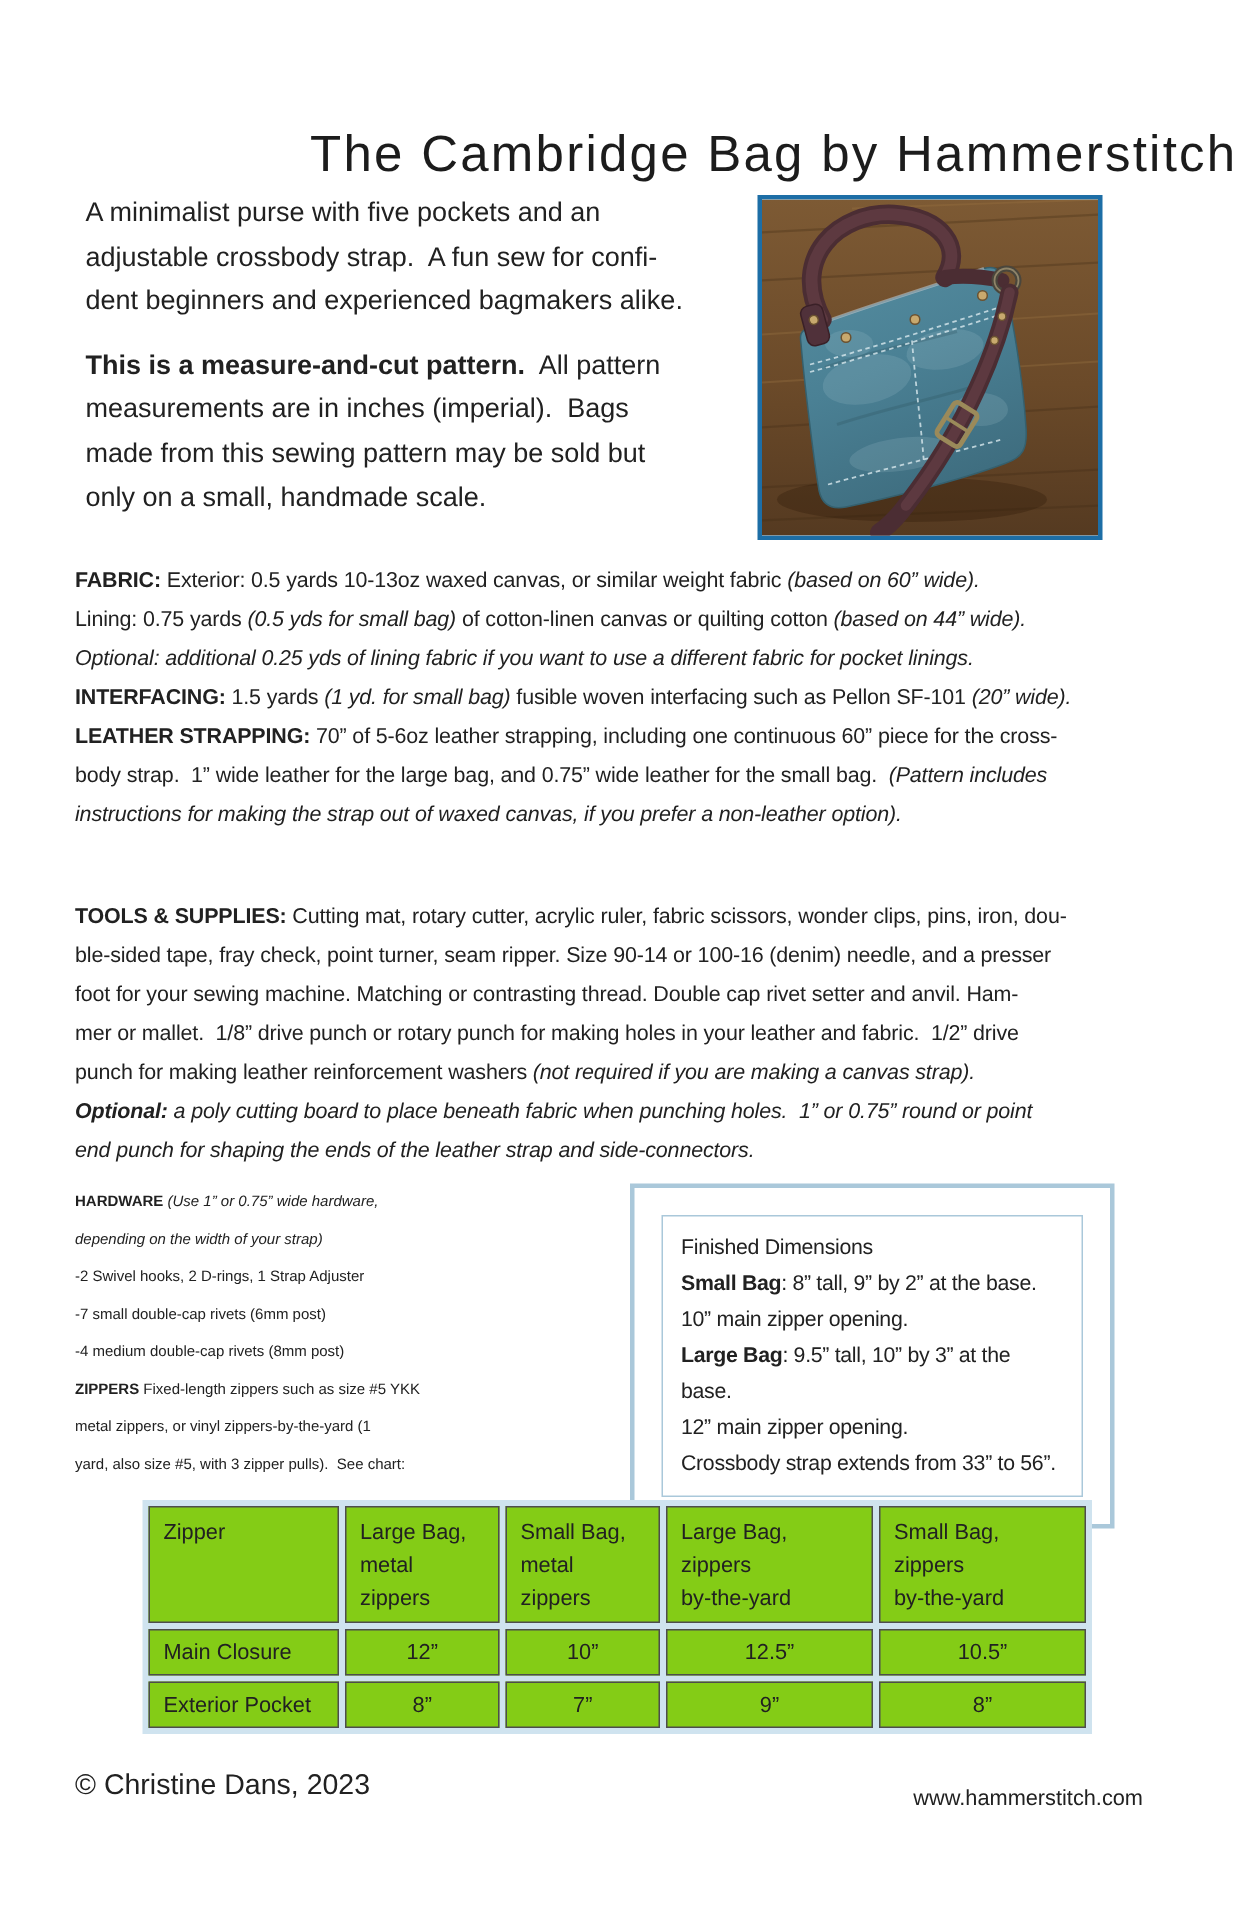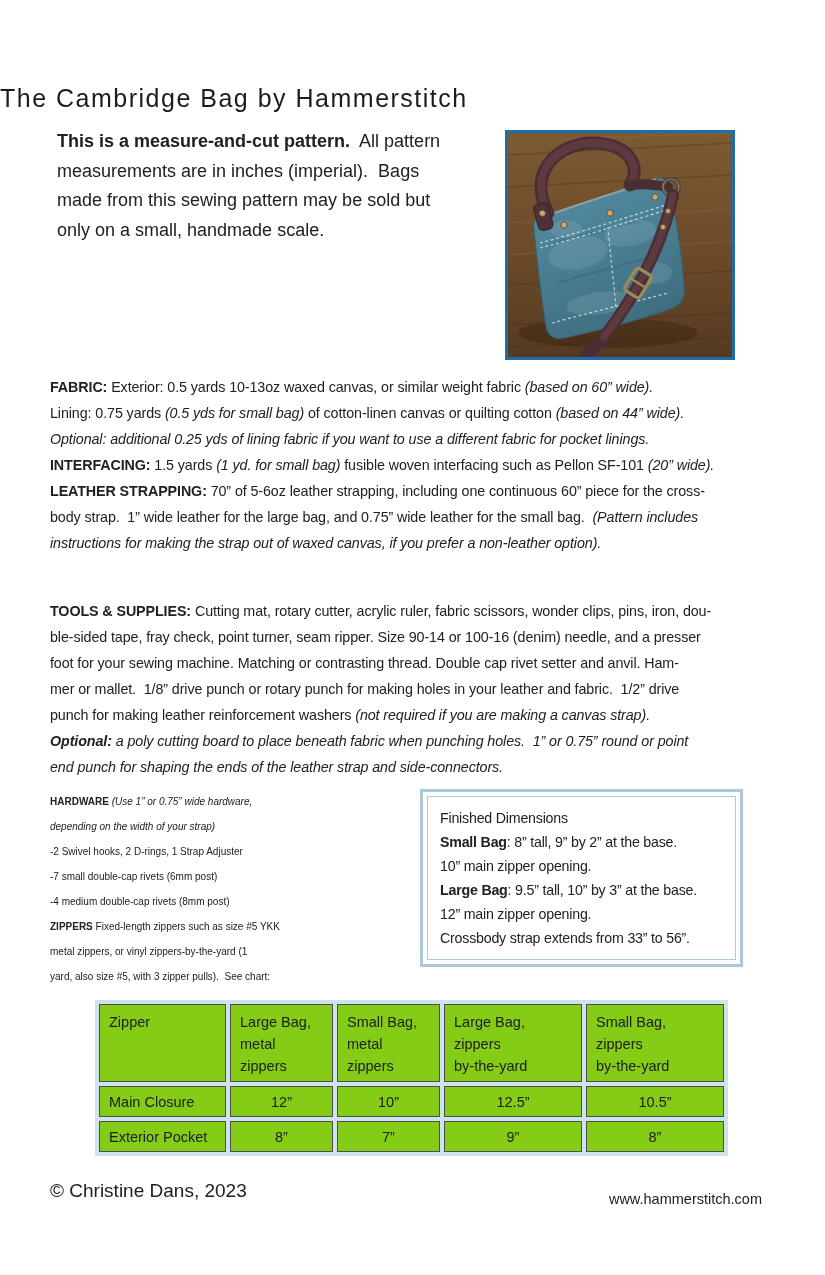--- a/index.html
+++ b/index.html
@@ -1,40 +1,40 @@
 <!DOCTYPE html>
 <html><head>
 <meta charset="utf-8">
 <style>
   html,body{margin:0;padding:0;}
   body{background:#ffffff;font-family:"Liberation Sans",sans-serif;color:#212121;}
   .page{position:relative;width:825px;height:1275px;background:#ffffff;overflow:hidden;}
 
-  .title{position:absolute;left:0;right:0;top:84px;text-align:left;
-         font-size:25px;letter-spacing:1.5px;color:#1c1c1c;font-weight:400;}
+  .title{position:absolute;left:0;right:0;top:84px;text-align:right;
+         font-size:34px;letter-spacing:1.5px;color:#1c1c1c;font-weight:400;}
 
   .intro{position:absolute;left:57px;top:127px;width:450px;}
   .intro .para{font-size:18px;line-height:29.5px;white-space:pre-wrap;}
   .intro .para + .para{margin-top:13px;}
 
   .photo-frame{position:absolute;left:505px;top:130px;width:224px;height:224px;
                border:3px solid #1d6ea6;}
   .photo-frame svg{display:block;}
 
   .material{position:absolute;left:50px;top:374px;width:730px;}
   .sec-heading{text-align:center;font-weight:bold;font-size:15px;margin:0 0 7px 0;}
   .bodytext{font-size:14.3px;line-height:26px;white-space:pre-wrap;letter-spacing:-0.1px;}
 
   .tools{position:absolute;left:50px;top:598px;width:733px;}
 
   .hardware{position:absolute;left:50px;top:789px;width:378px;
             font-size:10px;line-height:25px;white-space:pre-wrap;}
 
   .dims-box{position:absolute;left:420px;top:789px;width:323px;box-sizing:border-box;
-            border:3px solid #aac8da;padding:4px;background:#ffffff;}
+            border:3px solid #aac8da;padding:18px;background:#ffffff;}
   .dims-inner{border:1px solid #aac8da;padding:9px 12px;
               font-size:14.2px;line-height:24px;white-space:pre-wrap;letter-spacing:-0.2px;}
 
   table.zipper{position:absolute;left:95px;top:1000px;border-collapse:separate;
                border-spacing:4px;background:#cfe3ef;}
   table.zipper th, table.zipper td{background:#84cc16;border:1px solid #4d4d4d;
                font-size:14.5px;font-weight:normal;}
   table.zipper th{white-space:pre-line;text-align:left;vertical-align:top;
                padding:7px 8px 4px 9px;height:54px;box-sizing:border-box;line-height:1.5;}
   table.zipper td{height:31px;text-align:center;padding:2px 6px;box-sizing:border-box;}
@@ -51,20 +51,23 @@
   .r-r{font-weight:normal;font-style:normal;}
 </style>
 </head>
 <body>
 
 <div class="page">
 
   <div class="title">The Cambridge Bag by Hammerstitch</div>
 
   <div class="intro">
+    <div class="para"><span class="r-r">A minimalist purse with five pockets and an
+adjustable crossbody strap.  A fun sew for confi-
+dent beginners and experienced bagmakers alike.</span></div>
     <div class="para"><span class="r-b">This is a measure-and-cut pattern.</span><span class="r-r">  All pattern
 measurements are in inches (imperial).  Bags
 made from this sewing pattern may be sold but
 only on a small, handmade scale.</span></div>
   </div>
 
   <div class="photo-frame">
     <svg width="224" height="224" viewBox="0 0 224 224">
       <defs>
         <linearGradient id="wood" x1="0" y1="0" x2="0" y2="1">

